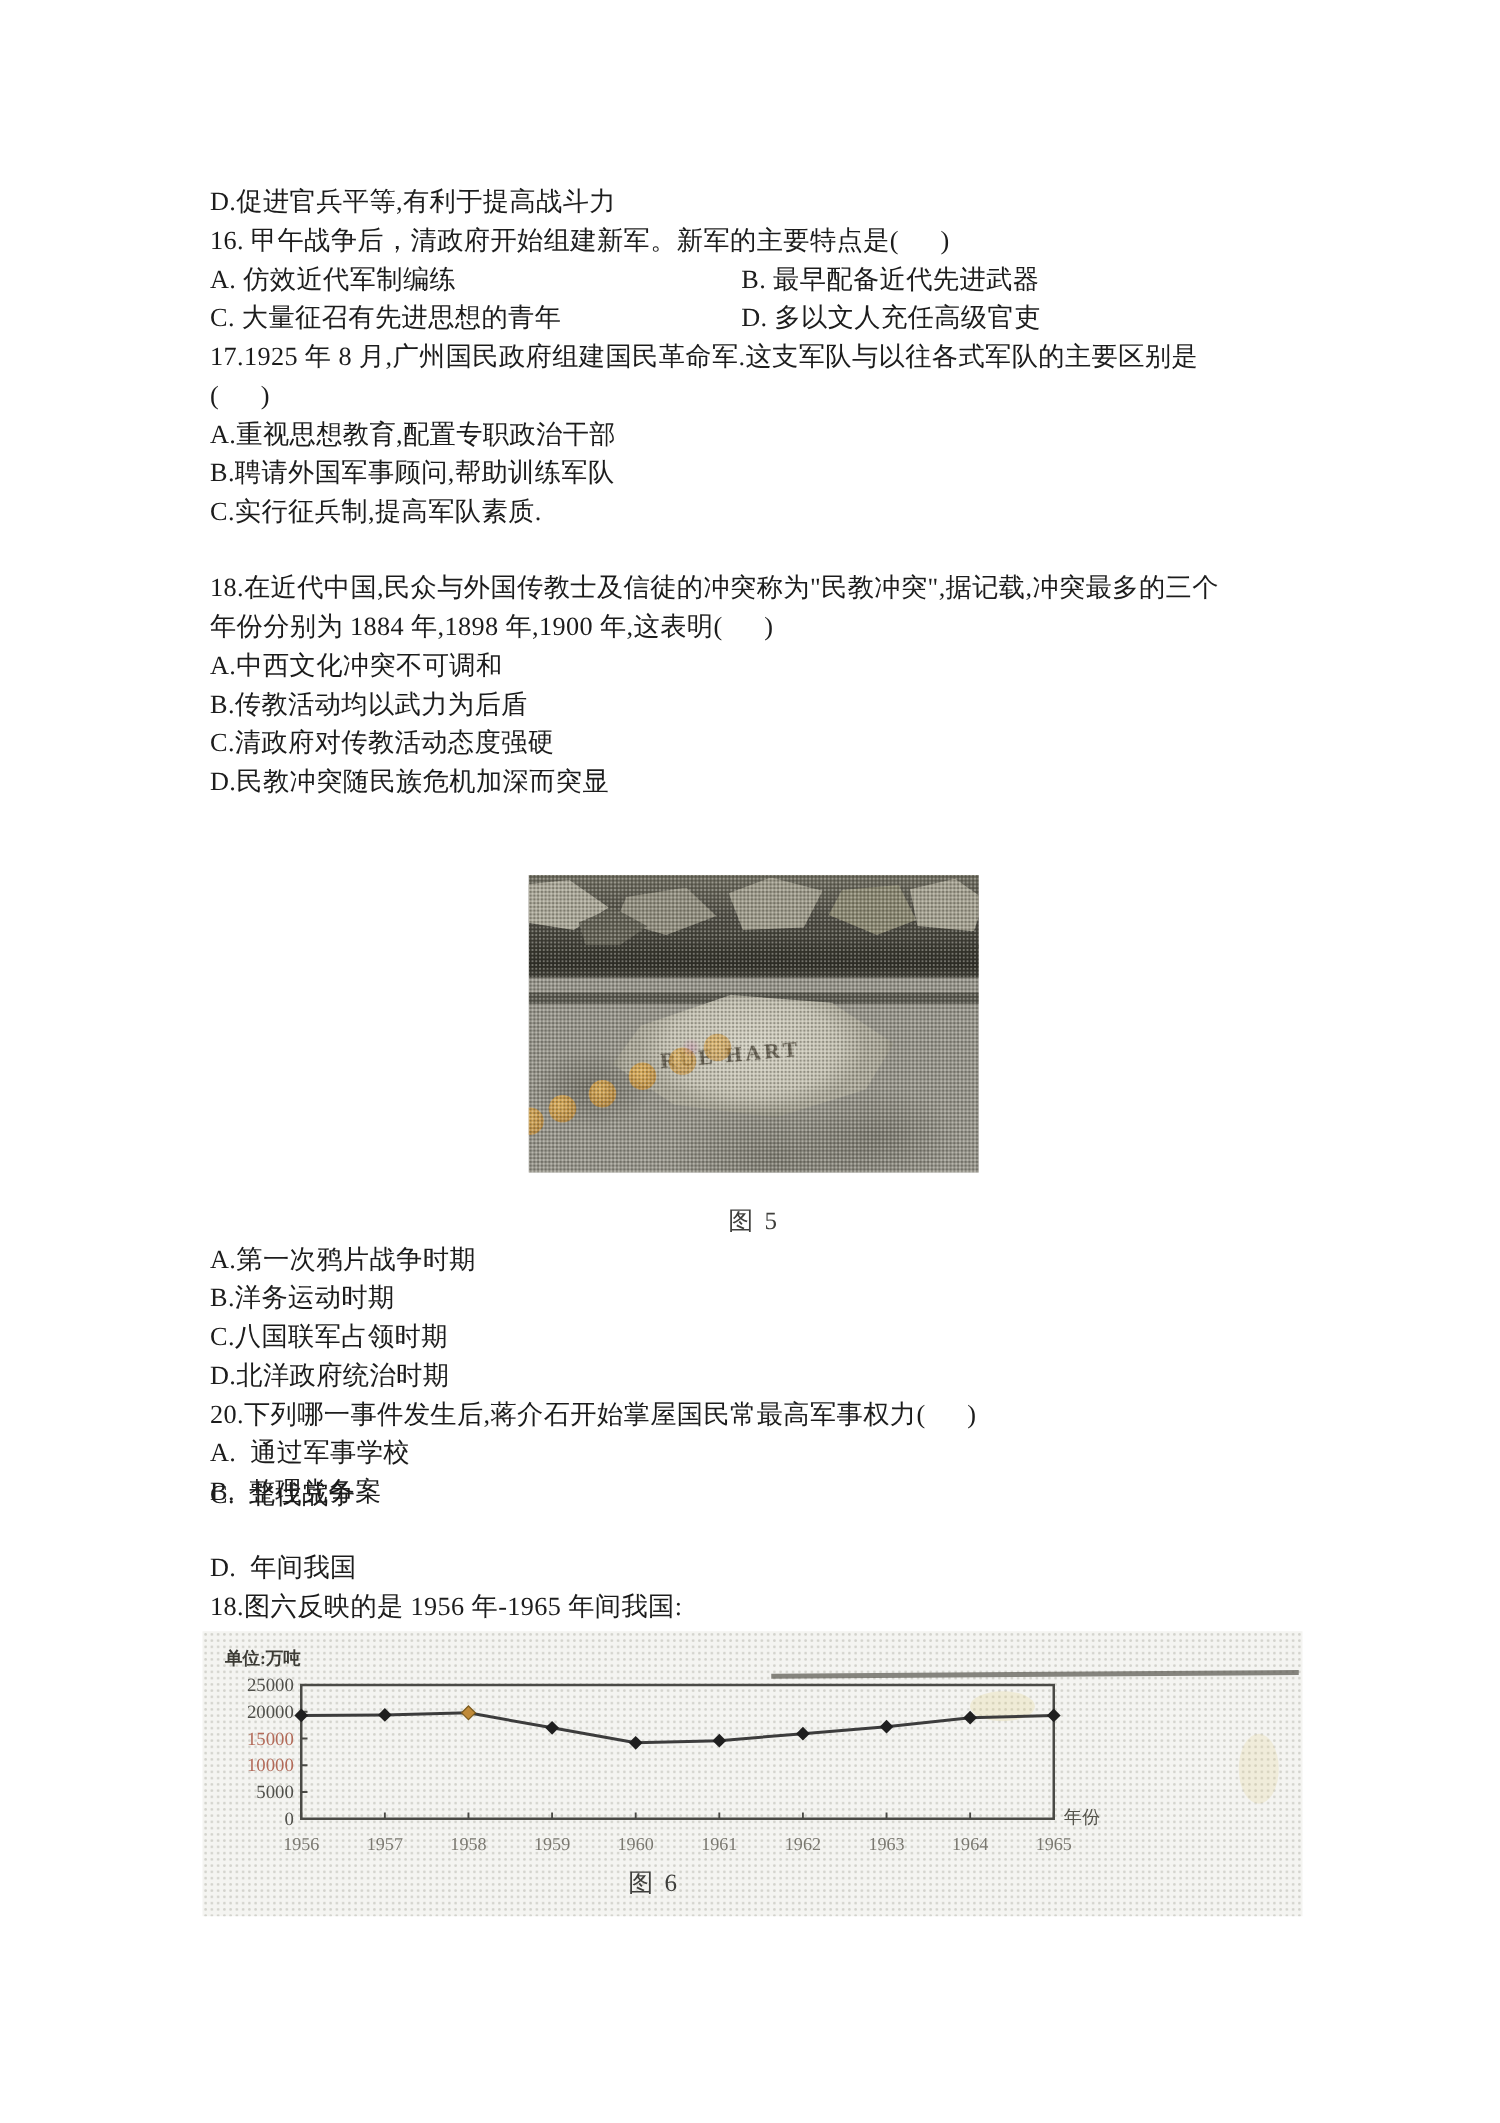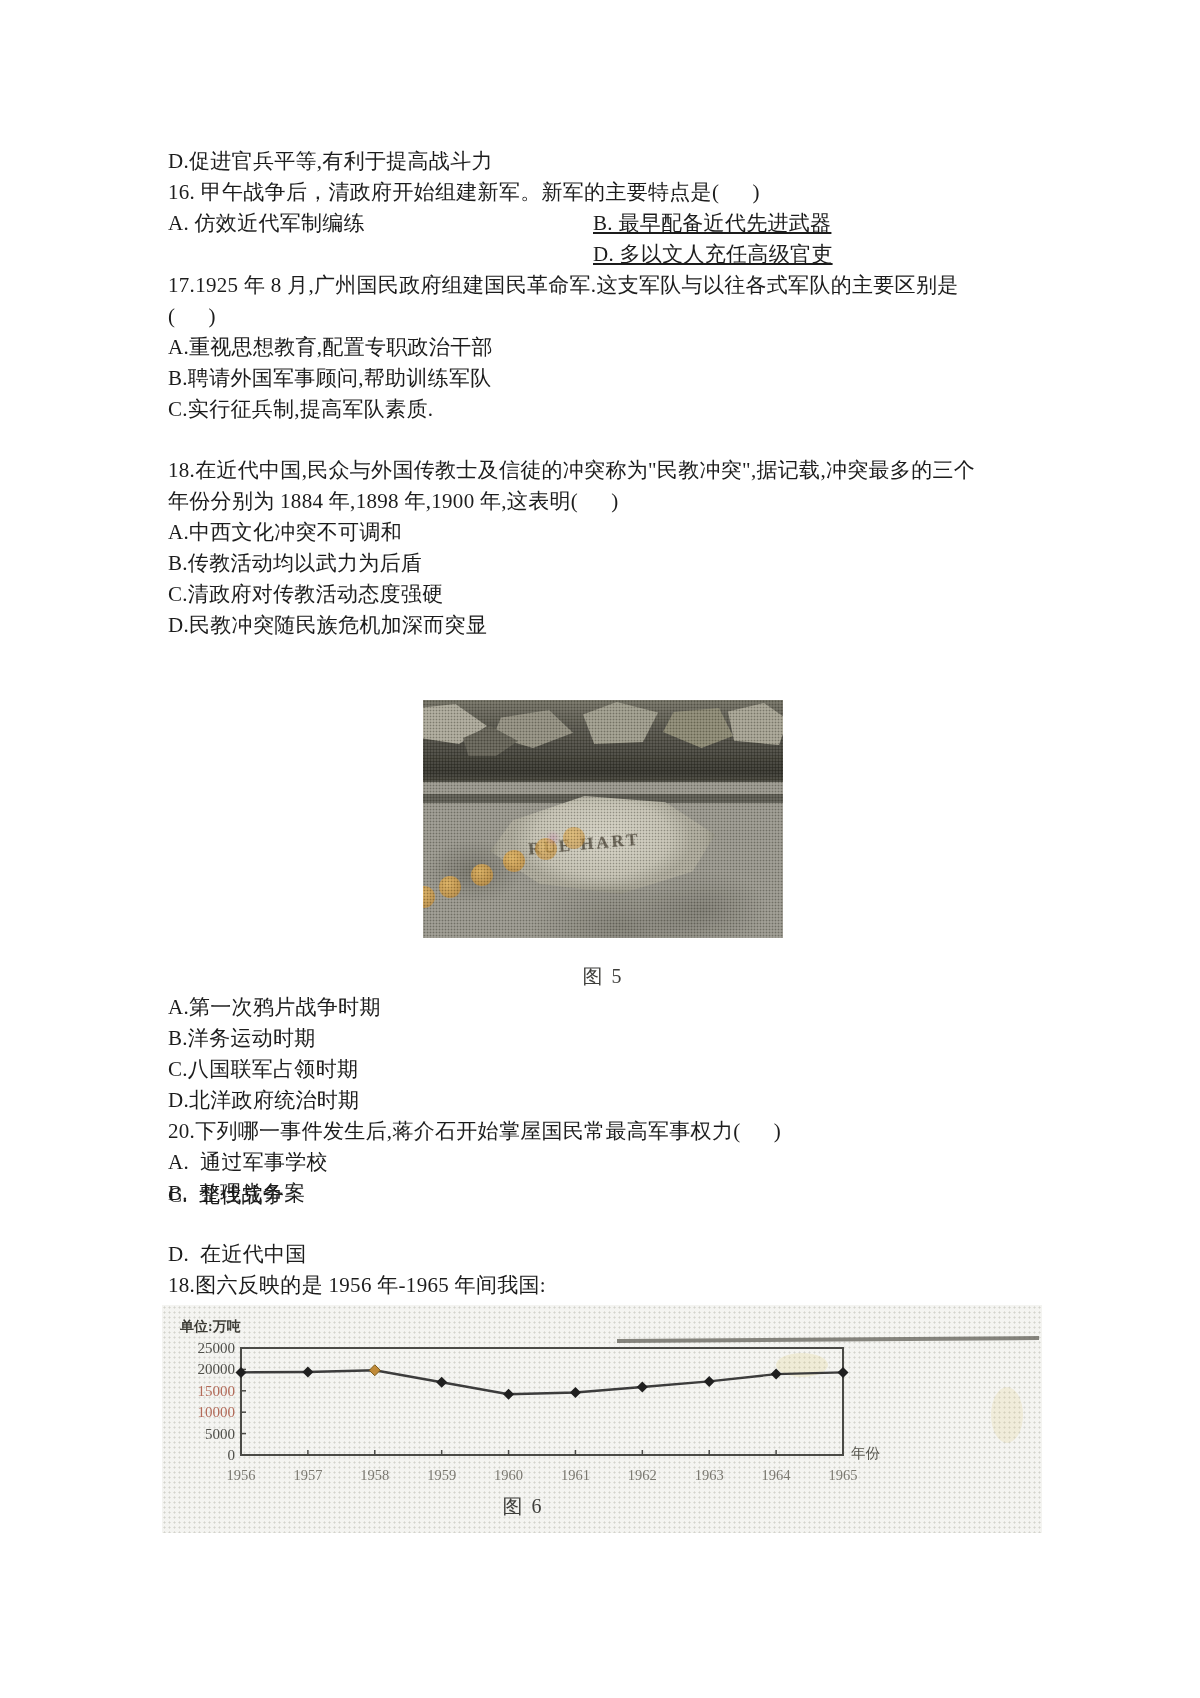--- a/index.html
+++ b/index.html
@@ -1,20 +1,20 @@
 <!DOCTYPE html>
 <html><head>
 <meta charset="utf-8">
 <style>
   html,body{margin:0;padding:0;background:#ffffff;}
   #page{position:relative;width:1200px;height:1698px;background:#ffffff;overflow:hidden;
         font-family:"Liberation Serif","DejaVu Serif",serif;color:#1c1c1c;}
   .ln{position:absolute;left:168px;height:31px;line-height:31px;font-size:21px;
       letter-spacing:.3px;white-space:pre;}
-  .col2{left:593px;text-decoration:underline;}
+  .col2{left:593px;}
   .caption{position:absolute;font-size:20px;letter-spacing:2px;color:#3f3f3c;text-align:center;white-space:pre;}
 
   
   .photo{position:absolute;left:423px;top:700px;width:360px;height:238px;overflow:hidden;
     background:
       radial-gradient(70px 45px at 14% 72%, rgba(58,56,48,.38), transparent 70%),
       radial-gradient(90px 55px at 78% 88%, rgba(66,64,56,.32), transparent 70%),
       radial-gradient(60px 40px at 42% 62%, rgba(128,126,116,.45), transparent 70%),
       radial-gradient(120px 60px at 55% 95%, rgba(80,78,68,.35), transparent 75%),
       #95938a;}
@@ -64,20 +64,21 @@
 </head>
 <body>
 
 <div id="page">
 
   <div class="ln" style="top:146px">D.促进官兵平等,有利于提高战斗力</div>
 
   <div class="ln" style="top:177px">16. 甲午战争后，清政府开始组建新军。新军的主要特点是(      )</div>
   <div class="ln" style="top:208px">A. 仿效近代军制编练</div>
   <div class="ln col2" style="top:208px">B. 最早配备近代先进武器</div>
+  <div class="ln" style="top:239px">C. 大量征召有先进思想的青年</div>
   <div class="ln col2" style="top:239px">D. 多以文人充任高级官吏</div>
 
   <div class="ln" style="top:270px">17.1925 年 8 月,广州国民政府组建国民革命军.这支军队与以往各式军队的主要区别是</div>
   <div class="ln" style="top:301px">(      )</div>
   <div class="ln" style="top:332px">A.重视思想教育,配置专职政治干部</div>
   <div class="ln" style="top:363px">B.聘请外国军事顾问,帮助训练军队</div>
   <div class="ln" style="top:394px">C.实行征兵制,提高军队素质.</div>
 
   <div class="ln" style="top:455px">18.在近代中国,民众与外国传教士及信徒的冲突称为"民教冲突",据记载,冲突最多的三个</div>
   <div class="ln" style="top:486px">年份分别为 1884 年,1898 年,1900 年,这表明(      )</div>
@@ -115,21 +116,21 @@
 
   <div class="ln" style="top:992px">A.第一次鸦片战争时期</div>
   <div class="ln" style="top:1023px">B.洋务运动时期</div>
   <div class="ln" style="top:1054px">C.八国联军占领时期</div>
   <div class="ln" style="top:1085px">D.北洋政府统治时期</div>
 
   <div class="ln" style="top:1116px">20.下列哪一事件发生后,蒋介石开始掌屋国民常最高军事权力(      )</div>
   <div class="ln" style="top:1147px">A.  通过军事学校</div>
   <div class="ln" style="top:1178px">B.  整理党务案</div>
   <div class="ln" style="top:1180px">C.  北伐战争</div>
-  <div class="ln" style="top:1239px">D.  在近代中国</div>
+  <div class="ln" style="top:1239px">D.  年间我国</div>
 
   <div class="ln" style="top:1270px">18.图六反映的是 1956 年-1965 年间我国:</div>
 
   <div class="figblock"></div>
   <svg id="fig6" width="880" height="228">
       <line x1="455" y1="36" x2="877" y2="33" stroke="#57554d" stroke-width="4" opacity="0.7"></line>
       <ellipse cx="640" cy="60" rx="26" ry="12" fill="rgba(224,204,120,0.22)"></ellipse>
       <ellipse cx="845" cy="110" rx="16" ry="28" fill="rgba(224,204,130,0.2)"></ellipse>
       <rect x="79" y="43" width="602" height="107" fill="none" stroke="#4a4a46" stroke-width="2"></rect>
       <text x="73" y="155" text-anchor="end" class="ytick" fill="#4f4f4a">0</text>

